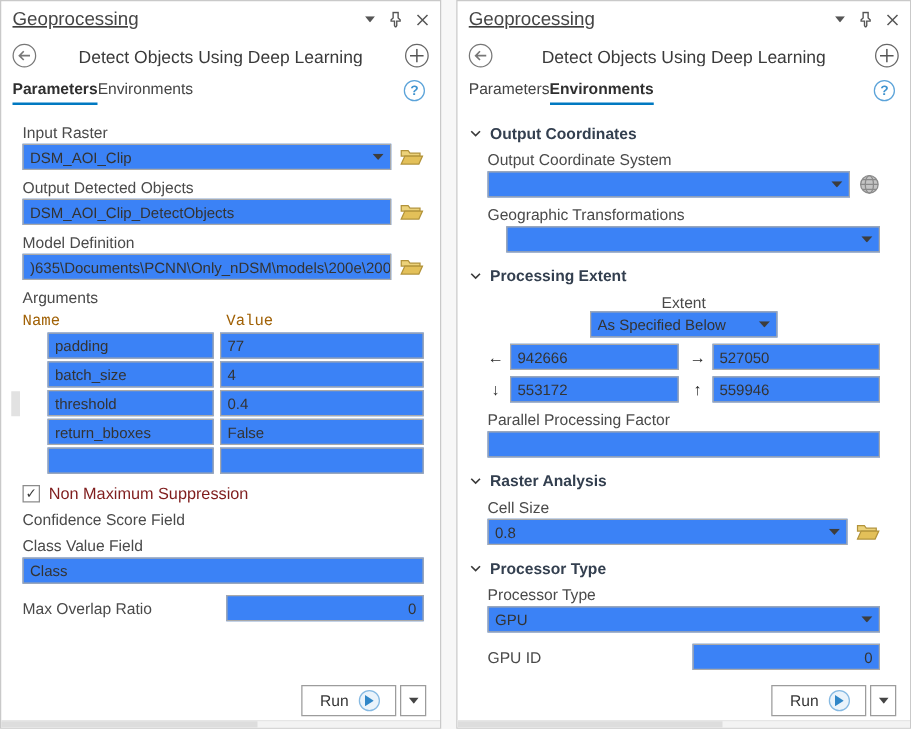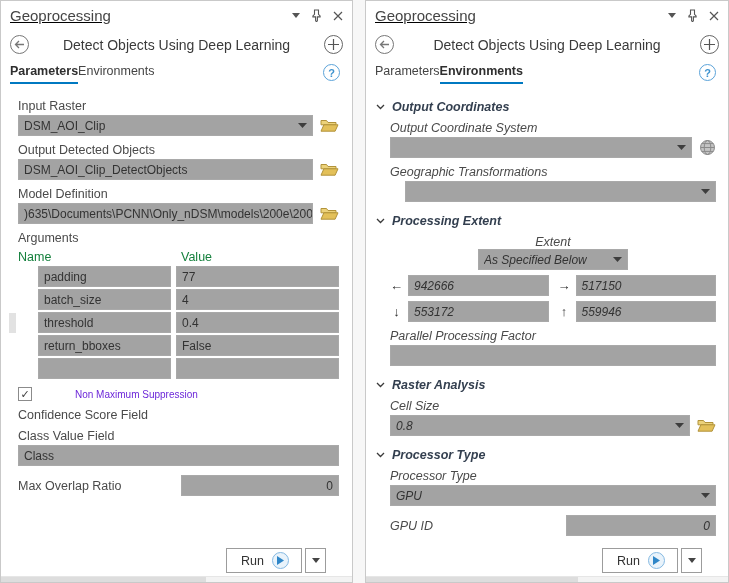--- a/index.html
+++ b/index.html
@@ -39,57 +39,57 @@
   .tab.active { font-weight: bold; color: #2f2f2f; border-bottom-color: #0079c1; }
   .tabs-spacer { flex: 1; }
   .help-btn {
     width: 17px; height: 17px; border-radius: 50%; border: 1.5px solid #5ba3d9;
     color: #3f93cf; font-size: 11px; font-weight: bold;
     display: flex; align-items: center; justify-content: center; margin-bottom: 2px;
   }
 
   
   .content  { padding: 8px 13px 0 17px; }
-  .content-r{ padding: 4px 12px 0 10px; font-style: italic; }
+  .content-r{ padding: 4px 24px 0 10px; }
   .field-label { display: block; font-size: 12.5px; color: #4a4a4a; margin: 7px 0 2px; }
   .textbox {
-    height: 21px; border: 1px solid #a9a9a9; background: #a3a3a3;
+    height: 21px; border: 1px solid #a9a9a9; background: #3b82f6;
     display: flex; align-items: center; padding: 0 5px;
     font-size: 12px; color: #333; white-space: nowrap; overflow: hidden;
   }
   .textbox.right { justify-content: flex-end; }
   .combo { justify-content: space-between; gap: 4px; }
   .combo .val { overflow: hidden; white-space: nowrap; }
   .dd-arrow { flex: none; display: flex; align-items: center; }
   .row-with-icon { display: flex; align-items: center; gap: 7px; }
   .row-with-icon .textbox { flex: 1; }
   .side-icon { flex: none; display: flex; align-items: center; }
 
   
-  .args-cols { display: flex; font-size: 12.5px; color: #15803d; margin: 5px 0 2px; }
+  .args-cols { display: flex; font-size: 12.5px; color: #a16207; margin: 5px 0 2px; font-family: Liberation Mono, monospace; }
   .args-cols .col-name  { width: 163px; }
   .args-rows { position: relative; padding-left: 20px; }
   .arg-row { display: flex; gap: 5px; margin-bottom: 2px; }
   .arg-name  { width: 133px; flex: none; text-align: right; }
   .arg-value { flex: 1; }
   .arg-handle { position: absolute; left: -9px; top: 47px; width: 7px; height: 20px; background: #e2e2e2; }
 
   
   .check-row { display: flex; align-items: center; gap: 7px; margin-top: 8px; }
   .checkbox { width: 14px; height: 14px; border: 1px solid #8b8b8b; background: #fff;
     display: flex; align-items: center; justify-content: center; font-size: 11px; color: #3c3c3c; }
-  .check-label { font-size: 10px; color: #6d28d9; margin-left: 36px; }
+  .check-label { font-size: 13px; color: #7f1d1d; }
 
   
   .pair-row { display: flex; align-items: center; margin-top: 9px; }
   .pair-row .field-label { flex: 1; margin: 0; }
   .pair-row .textbox { width: 158px; flex: none; }
 
   
-  .run-area { position: absolute; right: 26px; bottom: 9px; display: flex; }
+  .run-area { position: absolute; right: 11px; bottom: 9px; display: flex; }
   .run-btn { display: flex; align-items: center; gap: 8px; border: 1px solid #9c9c9c;
     background: #fff; padding: 3px 12px 3px 14px; font-size: 12.5px; color: #333; }
   .play-circle { width: 17px; height: 17px; border-radius: 50%; border: 1.5px solid #85b9e2;
     background: #e9f3fb; display: flex; align-items: center; justify-content: center; }
   .run-dd { width: 21px; margin-left: 3px; border: 1px solid #9c9c9c; background: #fff;
     display: flex; align-items: center; justify-content: center; }
 
   
   .hscroll { position: absolute; left: 0; right: 0; bottom: 0; height: 6px;
     background: #f3f3f3; border-top: 1px solid #e6e6e6; }
@@ -390,21 +390,21 @@
       <div class="ext-row">
         <div class="ext-cell">
           <span class="ext-arrow">←</span>
           <div class="textbox">
               <span>942666</span>
             </div>
         </div>
         <div class="ext-cell">
           <span class="ext-arrow">→</span>
           <div class="textbox">
-              <span>517150</span>
+              <span>527050</span>
             </div>
         </div>
       </div>
       <div class="ext-row">
         <div class="ext-cell">
           <span class="ext-arrow">↓</span>
           <div class="textbox">
               <span>553172</span>
             </div>
         </div>

